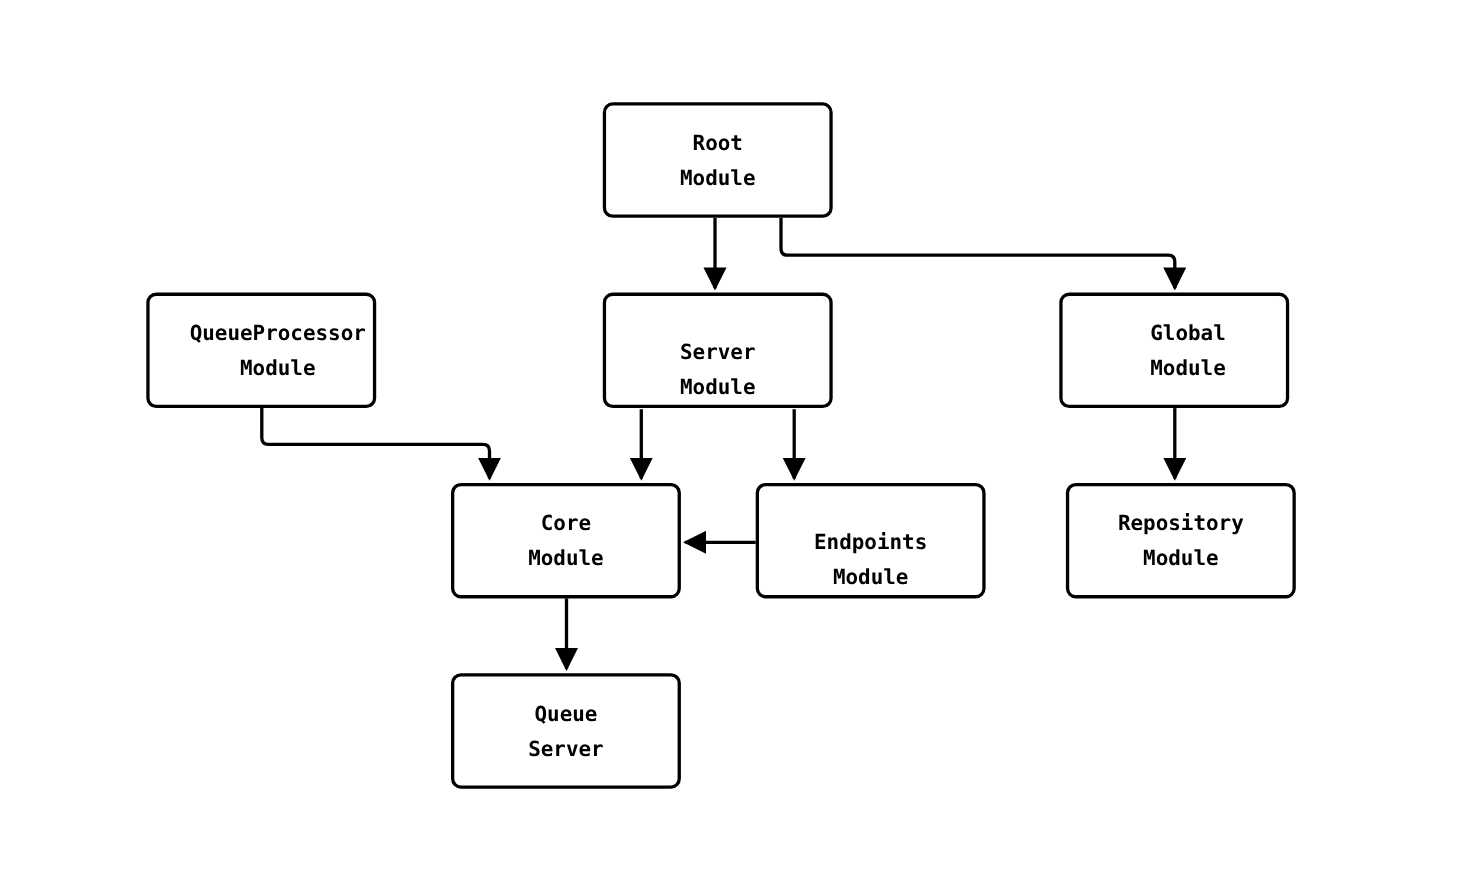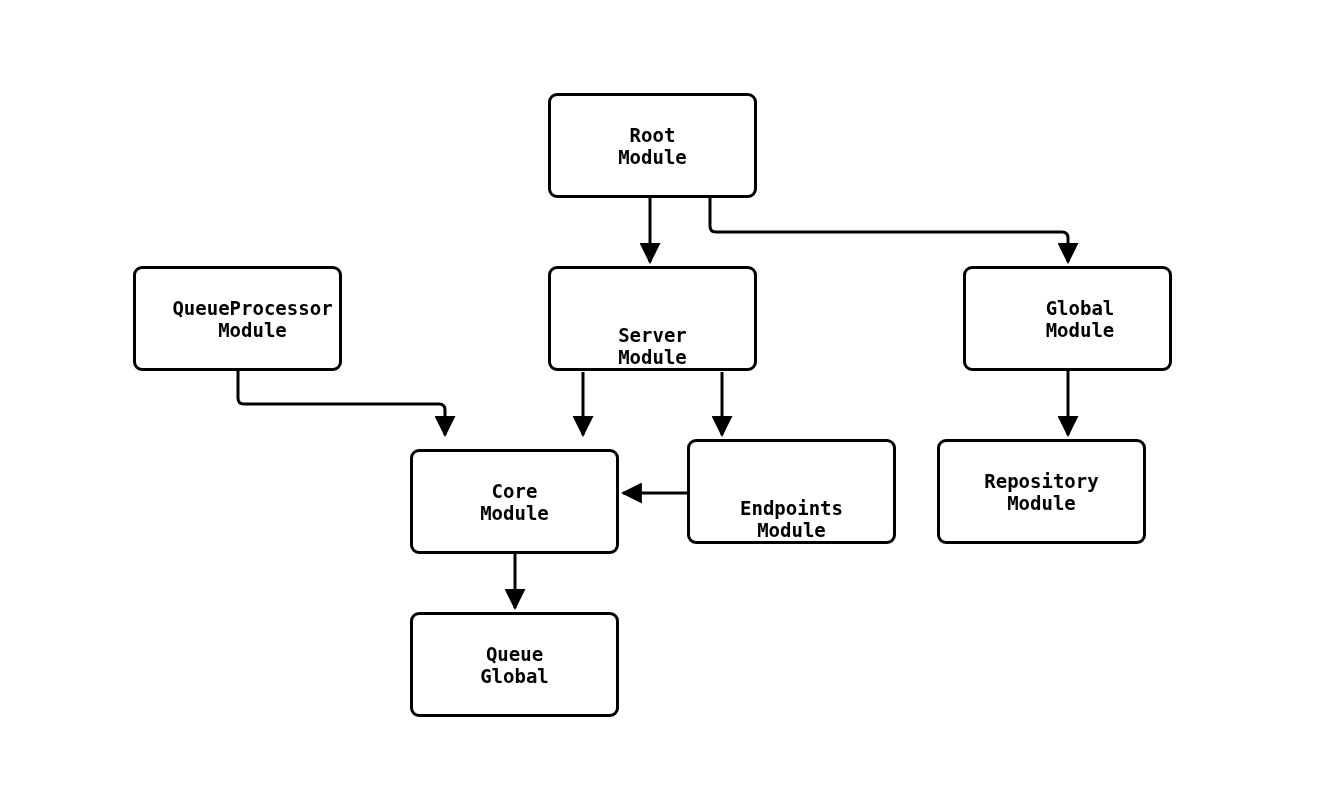--- a/index.html
+++ b/index.html
@@ -38,21 +38,21 @@
     border-radius: 9px;
     display: flex;
     align-items: center;
     justify-content: center;
   }
   .node .label {
     white-space: pre-line;
     text-align: center;
     font-weight: 700;
     font-size: 19px;
-    line-height: 22px;
+    line-height: 32px;
     color: #000000;
   }
 </style>
 </head>
 <body>
 
 <div class="canvas">
 
   <svg class="edges-layer" width="1337" height="809" viewBox="0 0 1337 809" xmlns="http://www.w3.org/2000/svg">
     <defs>
@@ -83,33 +83,33 @@
   <div class="node" style="left:548px; top:266px;align-items:flex-end;">
     <span class="label">Server
 Module</span>
   </div>
 
   <div class="node" style="left:963px; top:266px;padding-left:25px;">
     <span class="label">Global
 Module</span>
   </div>
 
-  <div class="node" style="left:410px; top:439px;margin-top:10px;">
+  <div class="node" style="left:410px; top:439px;">
     <span class="label">Core
 Module</span>
   </div>
 
   <div class="node" style="left:687px; top:439px;align-items:flex-end;">
     <span class="label">Endpoints
 Module</span>
   </div>
 
-  <div class="node" style="left:937px; top:439px;">
+  <div class="node" style="left:969px; top:439px;">
     <span class="label">Repository
 Module</span>
   </div>
 
   <div class="node" style="left:410px; top:612px;">
     <span class="label">Queue
-Global</span>
+Server</span>
   </div>
 
 </div>
 
 </body></html>

